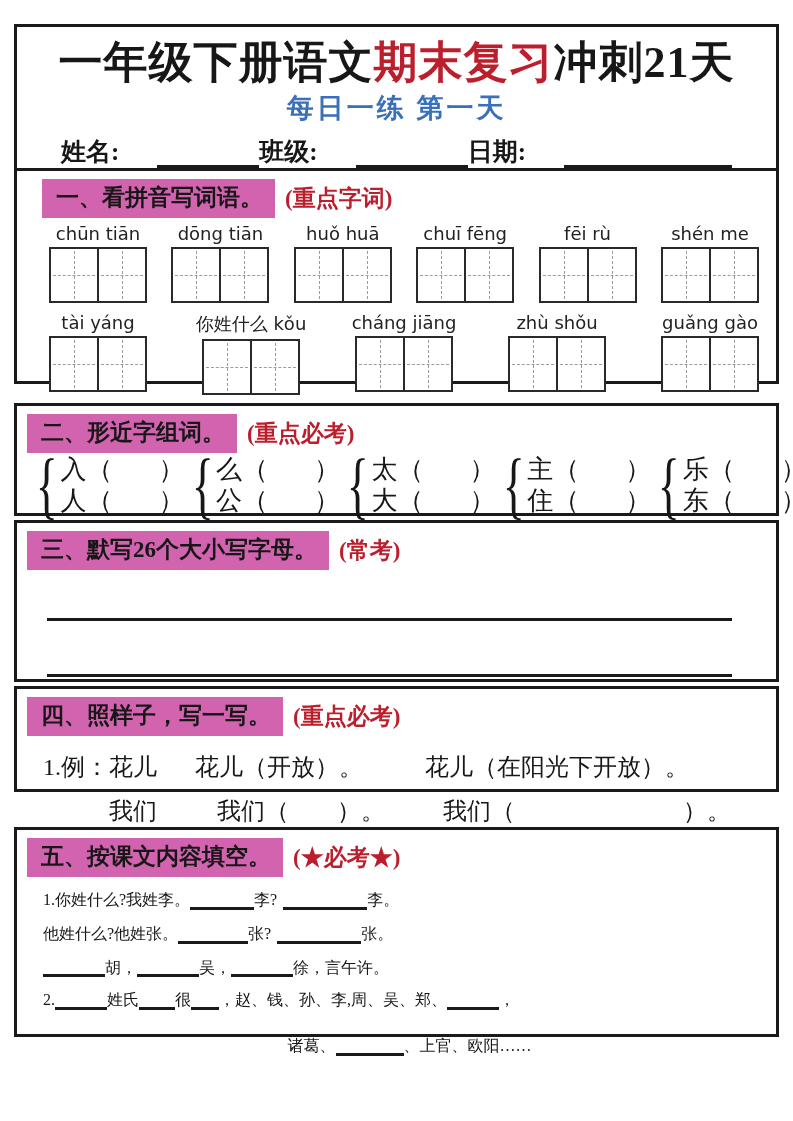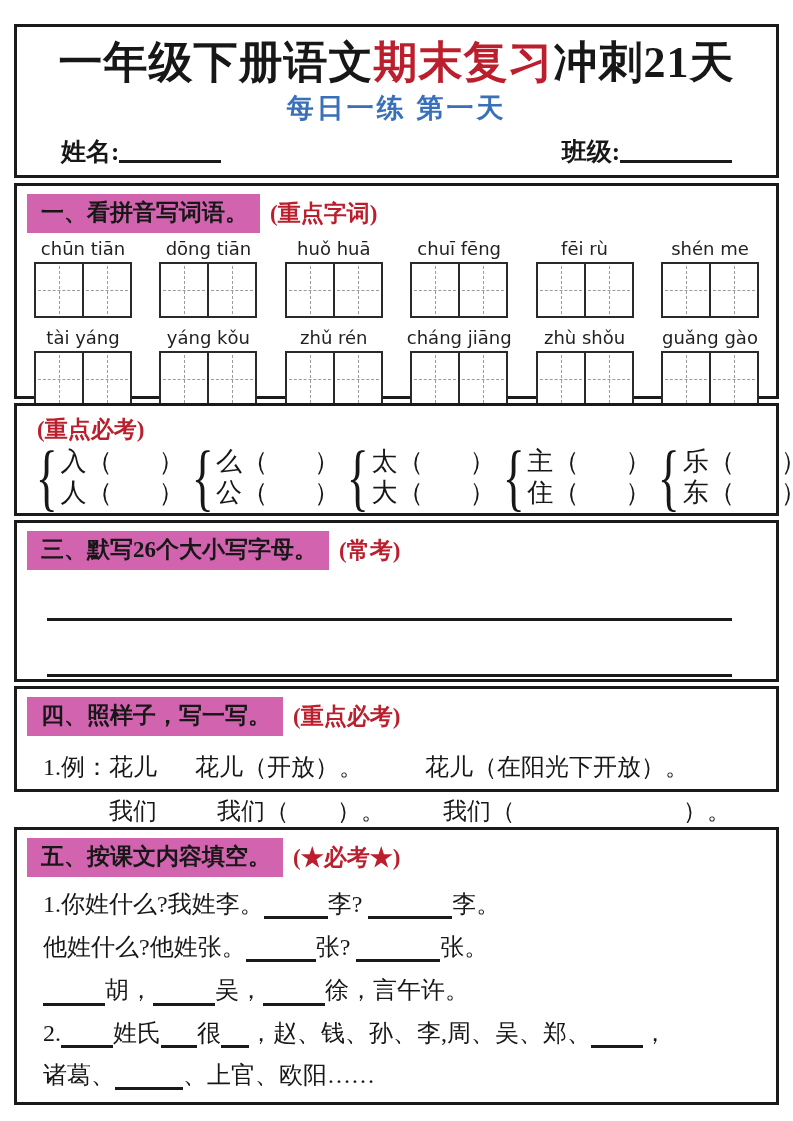--- a/index.html
+++ b/index.html
@@ -13,35 +13,35 @@
   .page{
     position:relative;width:793px;height:1121px;background:#fff;
     font-family:"Liberation Serif","DejaVu Serif",serif;color:var(--ink);
     overflow:hidden;
   }
   .panel{
     position:absolute;left:14px;width:765px;border:3px solid var(--line);
     box-sizing:border-box;background:#fff;
   }
   #header-panel{top:24px;height:154px;}
-  #s1{top:183px;height:216px;}
+  #s1{top:168px;height:216px;padding-left:15px;}
   #s2{top:403px;height:113px;}
   #s3{top:520px;height:162px;}
   #s4{top:686px;height:106px;}
-  #s5{top:827px;height:278px;}
+  #s5{top:827px;height:210px;}
 
   
   .title-line{text-align:center;margin-top:12px;font-size:44px;font-weight:900;
     letter-spacing:1px;white-space:nowrap;line-height:1.1;}
   .title-red{color:var(--red);}
   .subtitle{text-align:center;font-size:27px;font-weight:700;color:var(--blue);
     margin-top:3px;letter-spacing:3px;}
   .name-row{display:flex;justify-content:space-between;align-items:flex-end;
     padding:0 44px;margin-top:9px;font-size:25px;font-weight:700;}
-  .field{display:flex;white-space:nowrap;}
+  .field{display:flex;align-items:flex-end;white-space:nowrap;gap:38px;}
   .blank{display:inline-block;border-bottom:3px solid var(--line);height:1em;
     vertical-align:-0.30em;}
 
   
   .sec-head{display:flex;align-items:center;margin:8px 0 0 10px;font-size:23px;
     font-weight:700;white-space:nowrap;}
   .sec-title{background:var(--pink);padding:3px 12px 5px 14px;}
   .sec-tag{color:var(--red);margin-left:10px;}
 
   
@@ -68,26 +68,26 @@
 
   
   .rule{border-bottom:3px solid var(--line);margin-left:30px;margin-right:44px;height:0;}
   #rule1{margin-top:48px;}
   #rule2{margin-top:53px;}
 
   
   .kai-line{font-size:24px;padding-left:26px;white-space:nowrap;line-height:1.2;}
   #s4-line1{margin-top:17px;}
   #s4-line2{margin-top:15px;}
-  .fill-line{font-size:24px;padding-left:26px;white-space:nowrap;line-height:1.2;}
+  .fill-line{font-size:16px;padding-left:26px;white-space:nowrap;line-height:1.2;}
   #s5-l1{margin-top:13px;}
   #s5-l2{margin-top:14px;}
   #s5-l3{margin-top:14px;}
   #s5-l4{margin-top:13px;}
-  #s5-l5{margin-top:13px;}
+  #s5-l5{margin-top:26px;text-align:center;}
   .seg{display:inline;}
 </style>
 </head>
 <body>
 
 <div class="page">
 
   <div class="panel" id="header-panel">
     <div class="title-line">
       <span>一年级下册语文</span><span class="title-red">期末复习</span><span>冲刺21天</span>
@@ -95,20 +95,24 @@
     <div class="subtitle">每日一练 第一天</div>
     <div class="name-row">
       <div class="field">
         <span>姓名:</span>
         <span class="blank" style="width:102px"></span>
       </div>
       <div class="field">
         <span>班级:</span>
         <span class="blank" style="width:112px"></span>
       </div>
+      <div class="field">
+        <span>日期:</span>
+        <span class="blank" style="width:168px"></span>
+      </div>
     </div>
   </div>
 
   <div class="panel" id="s1">
     <div class="sec-head">
       <span class="sec-title">一、看拼音写词语。</span>
       <span class="sec-tag">(重点字词)</span>
     </div>
     <div class="words-row">
       <div class="word-group">
@@ -156,28 +160,21 @@
     </div>
     <div class="words-row" style="margin-top:9px">
       <div class="word-group">
         <div class="wg-pinyin">tài yáng</div>
         <div class="wbox">
             <div class="wcell"></div>
             <div class="wcell"></div>
           </div>
       </div>
       <div class="word-group">
-        <div class="wg-pinyin">yáng kǒu</div>
-        <div class="wbox">
-            <div class="wcell"></div>
-            <div class="wcell"></div>
-          </div>
-      </div>
-      <div class="word-group">
-        <div class="wg-pinyin">zhǔ rén</div>
+        <div class="wg-pinyin">你姓什么 kǒu</div>
         <div class="wbox">
             <div class="wcell"></div>
             <div class="wcell"></div>
           </div>
       </div>
       <div class="word-group">
         <div class="wg-pinyin">cháng jiāng</div>
         <div class="wbox">
             <div class="wcell"></div>
             <div class="wcell"></div>
@@ -195,20 +192,21 @@
         <div class="wbox">
             <div class="wcell"></div>
             <div class="wcell"></div>
           </div>
       </div>
     </div>
   </div>
 
   <div class="panel" id="s2">
     <div class="sec-head">
+      <span class="sec-title">二、形近字组词。</span>
       <span class="sec-tag">(重点必考)</span>
     </div>
     <div class="pairs-row">
       <div class="pair-group">
         <span class="brace">{</span>
         <span class="pair-col">
           <span class="pair-line"><span>入</span><span>（</span><span class="paren-gap"></span><span>）</span></span>
           <span class="pair-line"><span>人</span><span>（</span><span class="paren-gap"></span><span>）</span></span>
         </span>
       </div>

